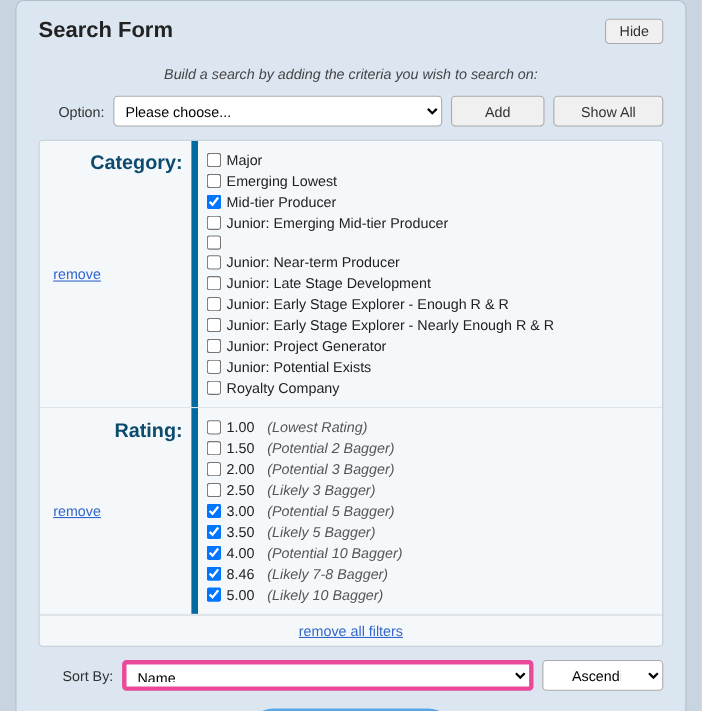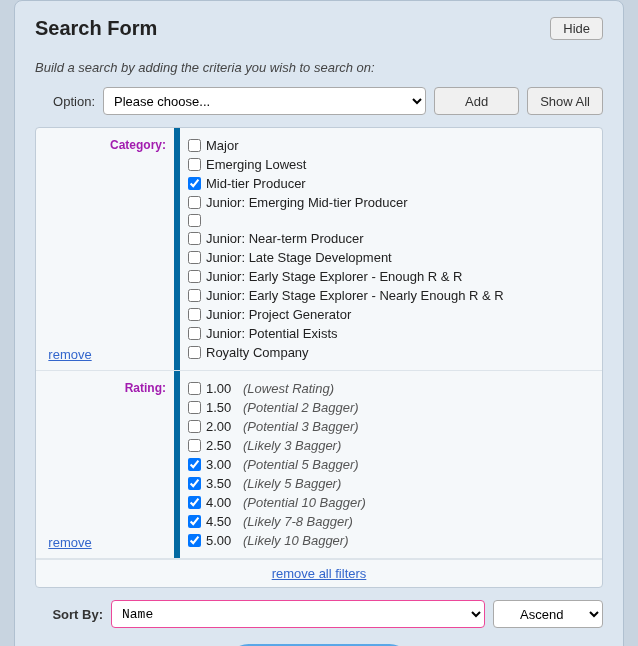--- a/index.html
+++ b/index.html
@@ -34,20 +34,21 @@
     .hide-btn {
       background: #f0f0f0;
       border: 1px solid #aaa;
       border-radius: 4px;
       padding: 3px 12px;
       cursor: pointer;
       font-size: 13px;
       color: #333;
     }
     .subtitle {
+      text-align: center;
       color: #444;
       font-style: italic;
       margin-bottom: 12px;
       font-size: 13px;
       margin-top: 20px;
     }
     .option-row {
       display: flex;
       align-items: center;
       margin-bottom: 12px;
@@ -75,21 +76,21 @@
       padding: 4px 30px;
       cursor: pointer;
       font-size: 13px;
       color: #333;
       height: 28px;
     }
     .show-all-btn {
       background: #f0f0f0;
       border: 1px solid #aaa;
       border-radius: 4px;
-      padding: 4px 12px;
+      padding: 4px 24px;
       cursor: pointer;
       font-size: 13px;
       color: #333;
       height: 28px;
     }
     .filters-area {
       background: #f5f8fa;
       border: 1px solid #c0ccd8;
       border-radius: 4px;
       margin-bottom: 12px;
@@ -98,39 +99,39 @@
     .filter-row {
       display: flex;
       border-bottom: 1px solid #dde4ea;
     }
     .filter-row:last-child {
       border-bottom: none;
     }
     .filter-action-col {
       width: 68px;
       display: flex;
-      align-items: flex-end;
+      align-items: center;
       justify-content: center;
       padding: 8px 16px;
     }
     .remove-link {
       color: #3366cc;
       text-decoration: underline;
       cursor: pointer;
       font-size: 13px;
     }
     .filter-label-col {
       width: 70px;
       display: flex;
       align-items: flex-start;
       justify-content: flex-end;
       padding: 8px 8px 8px 0;
       font-weight: bold;
-      color: #a21caf;
-      font-size: 12px;
+      color: #0c4a6e;
+      font-size: 18px;
       padding-top: 10px;
     }
     .filter-options-col {
       flex: 1;
       padding: 8px 8px;
       border-left: 6px solid #0369a1;
     }
     .checkbox-item {
       display: flex;
       align-items: center;
@@ -162,34 +163,33 @@
       cursor: pointer;
       font-size: 13px;
     }
     .sort-row {
       display: flex;
       align-items: center;
       gap: 8px;
       margin-bottom: 16px;
     }
     .sort-label {
-      font-weight: bold;
+      font-weight: normal;
       color: #333;
       min-width: 68px;
       text-align: right;
     }
     .sort-select {
       flex: 1;
       padding: 4px 6px;
-      border: 1px solid #ec4899;
+      border: 4px solid #ec4899;
       border-radius: 4px;
       background: white;
       font-size: 13px;
       height: 28px;
-      font-family: Liberation Mono, monospace;
     }
     .sort-dir-select {
       width: 110px;
       padding: 4px 22px;
       border: 1px solid #aaa;
       border-radius: 4px;
       background: white;
       font-size: 13px;
       height: 28px;
     }
@@ -323,21 +323,21 @@
             <span class="rating-label">3.50</span>
             <span class="rating-desc">(Likely 5 Bagger)</span>
           </div>
           <div class="checkbox-item">
             <input type="checkbox" checked="" style="">
             <span class="rating-label">4.00</span>
             <span class="rating-desc">(Potential 10 Bagger)</span>
           </div>
           <div class="checkbox-item">
             <input type="checkbox" checked="" style="">
-            <span class="rating-label">4.50</span>
+            <span class="rating-label">8.46</span>
             <span class="rating-desc">(Likely 7-8 Bagger)</span>
           </div>
           <div class="checkbox-item">
             <input type="checkbox" checked="" style="">
             <span class="rating-label">5.00</span>
             <span class="rating-desc">(Likely 10 Bagger)</span>
           </div>
         </div>
     </div>
 

